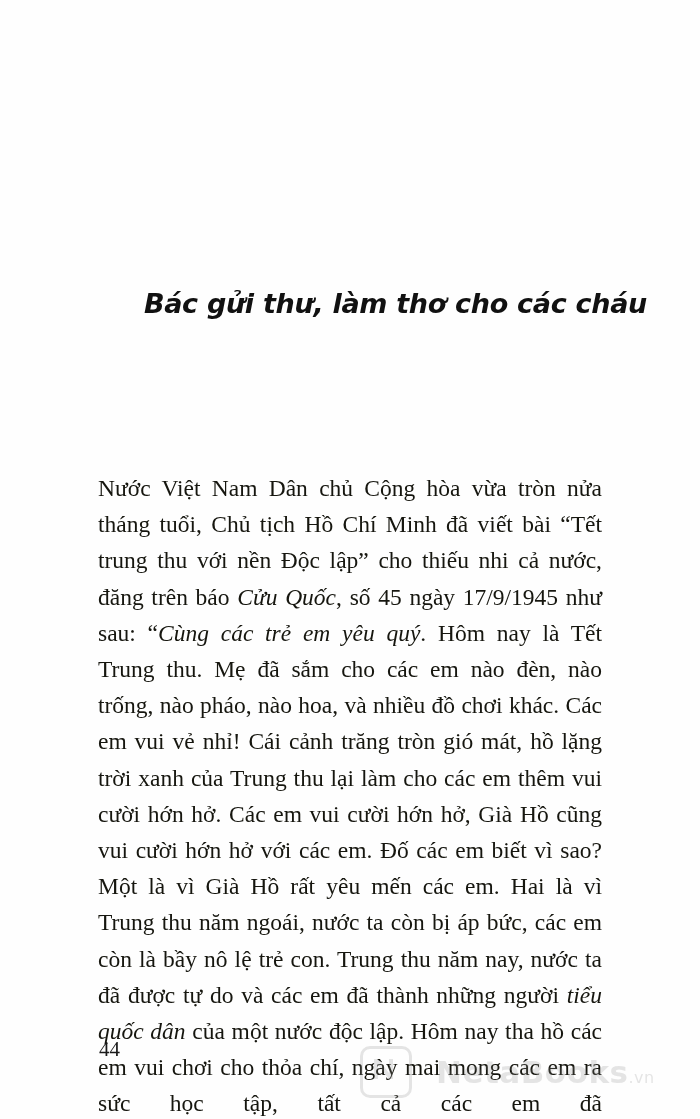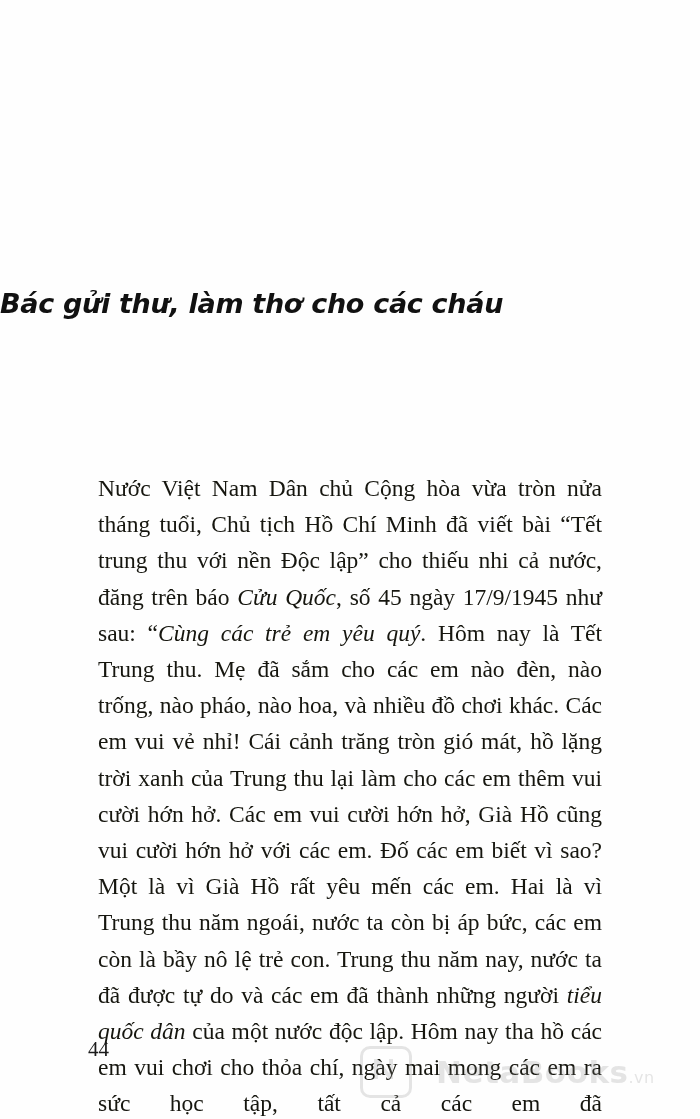--- a/index.html
+++ b/index.html
@@ -20,21 +20,21 @@
     position: absolute;
     inset: 0;
     background: #fefefe;
   }
 
   .title-block {
     position: absolute;
     top: 282px;
     left: 0;
     width: 647px;
-    text-align: left;
+    text-align: right;
   }
   .title-line {
     font-family: "DejaVu Sans", sans-serif;
     font-weight: bold;
     font-style: italic;
     font-size: 27px;
     line-height: 44px;
     letter-spacing: -0.3px;
     color: #111111;
   }
@@ -54,21 +54,21 @@
     color: #16160f;
     margin: 0;
     word-spacing: 0.3px;
   }
   .para em {
     font-style: italic;
   }
 
   .folio {
     position: absolute;
-    left: 88px;
+    left: 99px;
     top: 1037px;
     font-family: "Liberation Serif", serif;
     font-size: 21px;
     color: #1a1a1a;
   }
 
   .watermark {
     position: absolute;
     left: 360px;
     top: 1046px;

